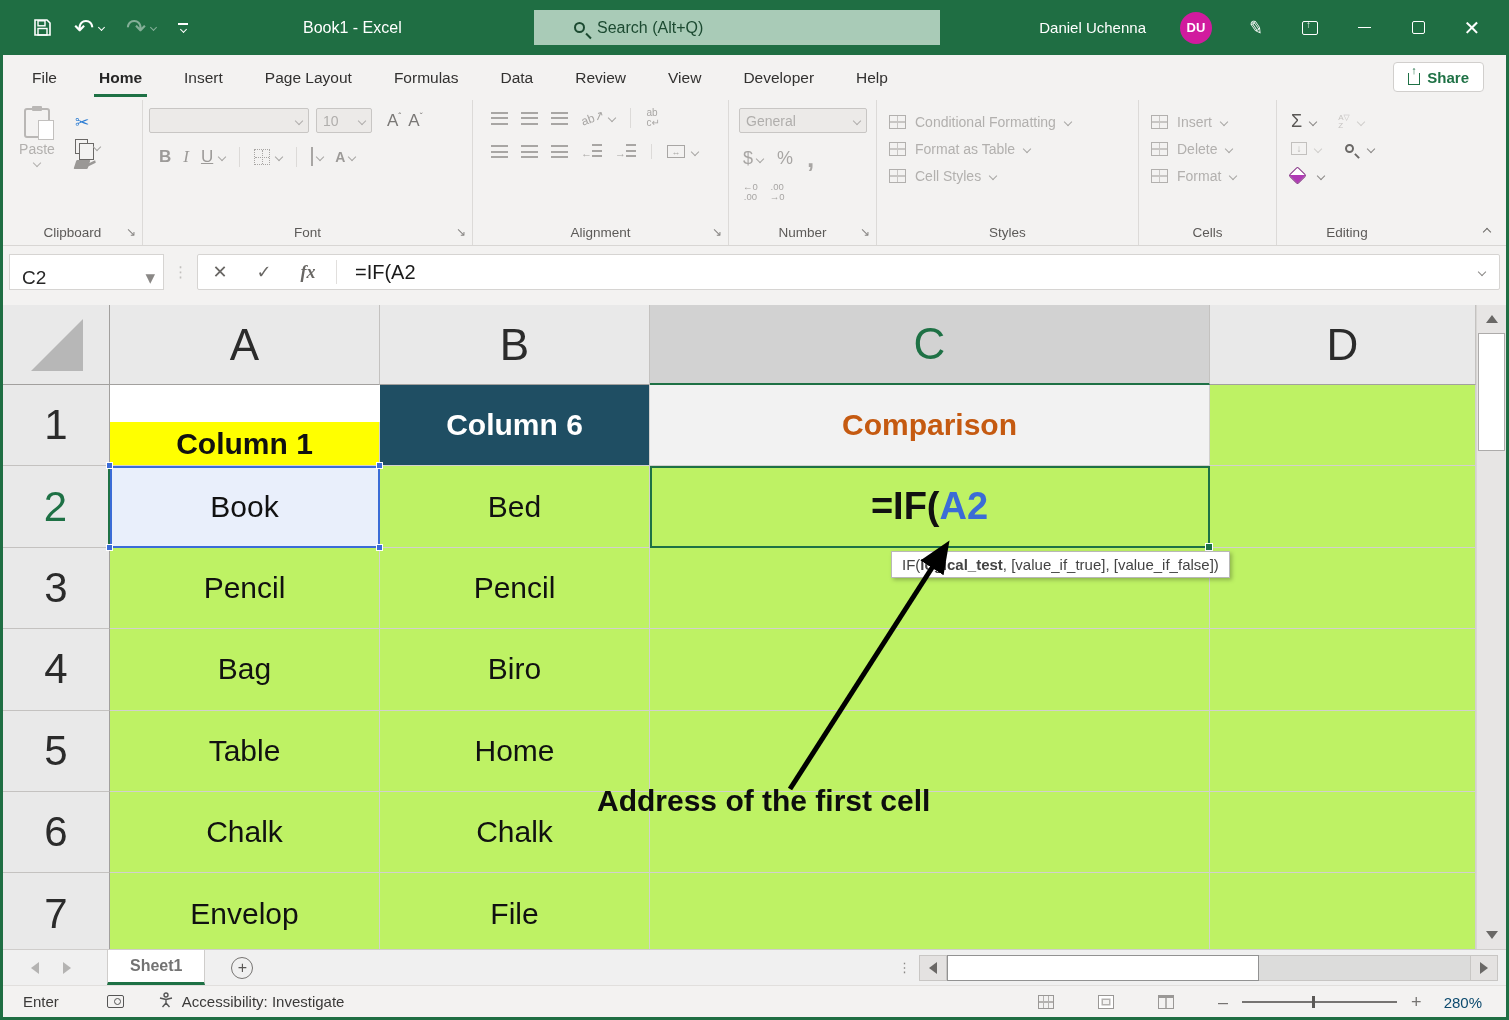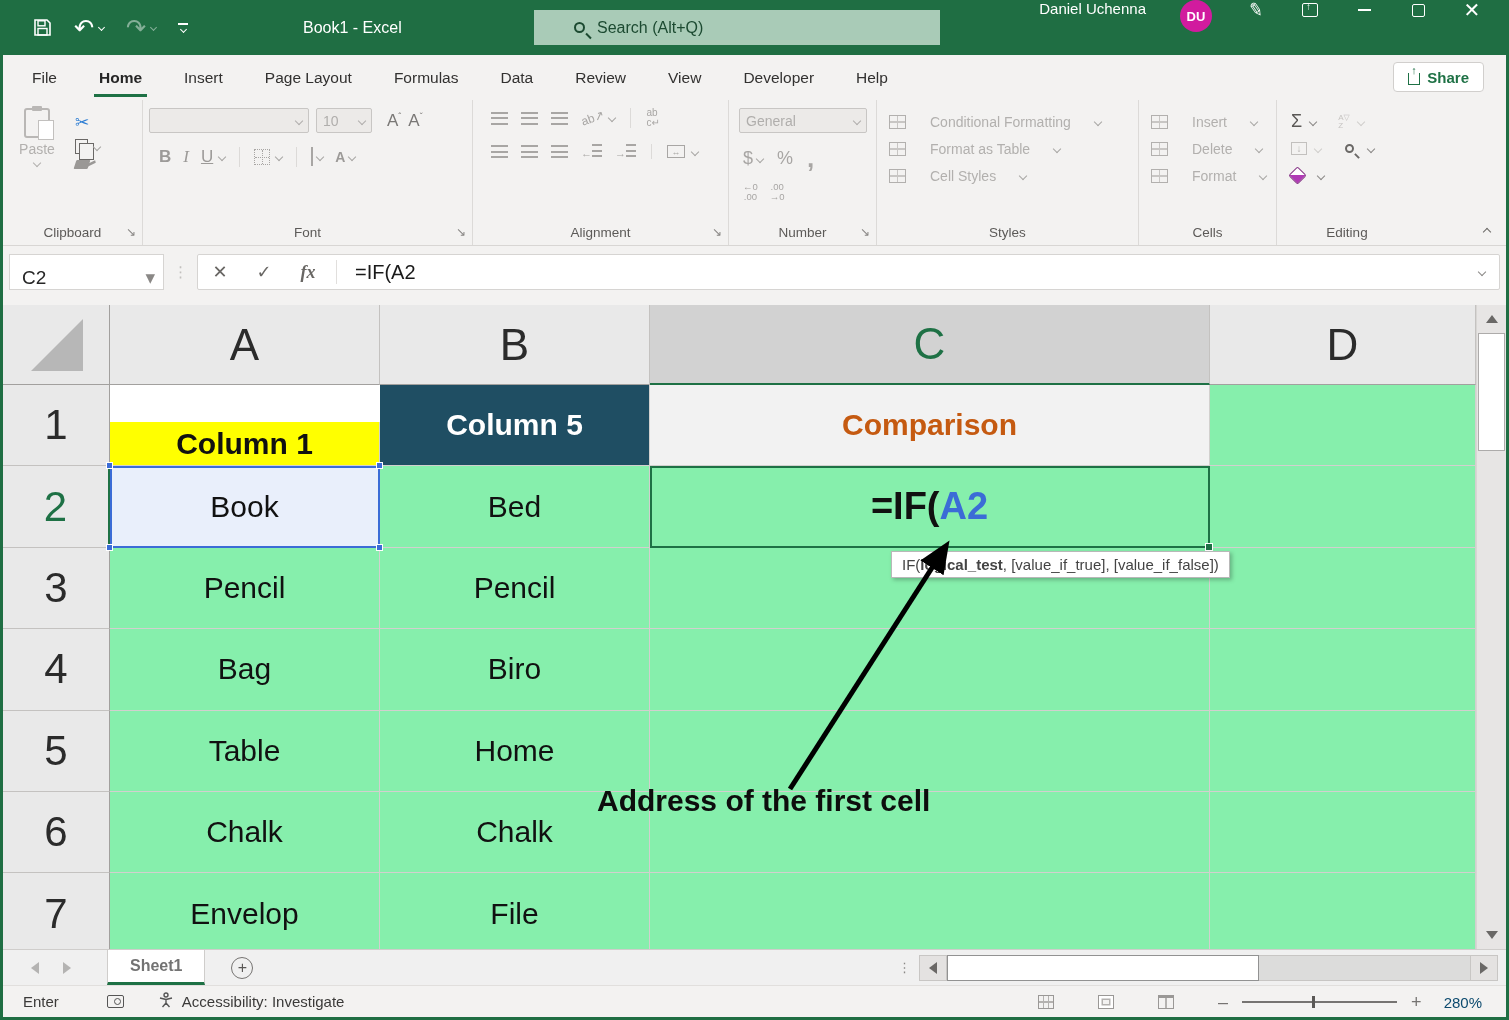--- a/index.html
+++ b/index.html
@@ -14,21 +14,21 @@
   .tb-ic { color:#fff; font-size:20px; line-height:1; display:flex; align-items:center; }
   .dim { opacity:.45; }
   .chev { display:inline-block; width:6px; height:6px; border-right:1.5px solid currentColor; border-bottom:1.5px solid currentColor; transform:rotate(45deg); }
   .chev-up { transform:rotate(-135deg); }
   .qat-chev { display:flex; flex-direction:column; align-items:center; gap:2px; }
   .qat-chev .bar { width:10px; height:1.5px; background:#fff; }
   .win-title { position:absolute; left:300px; width:230px; text-align:left; font-size:16px; color:#fff; }
   .searchbox { position:absolute; left:531px; top:10px; width:406px; height:35px; background:#a9cbb7; display:flex; align-items:center; gap:12px; padding-left:40px; font-size:16px; color:#1c4a31; cursor:text; }
   .mag { width:11px; height:11px; border:2px solid #1c4a31; border-radius:50%; position:relative; flex:0 0 auto; }
   .mag::after { content:""; position:absolute; width:7px; height:2px; background:#1c4a31; transform:rotate(45deg); left:9px; top:11px; }
-  .tb-right { position:absolute; right:0; top:0; height:55px; display:flex; align-items:flex-start; gap:34px; padding-right:24px; }
+  .tb-right { position:absolute; right:0; top:0; height:55px; display:flex; align-items:center; gap:34px; padding-right:24px; }
   .username { font-size:15px; color:#fff; }
   .avatar { width:32px; height:32px; border-radius:50%; background:#d11b9e; color:#fff; font-size:13px; font-weight:bold; display:flex; align-items:center; justify-content:center; }
   .winbtn { color:#fff; font-size:16px; display:flex; align-items:center; justify-content:center; width:20px; height:20px; }
   .maxbox { width:13px; height:13px; border:1.5px solid #fff; border-radius:2px; }
   .minbar { width:13px; height:1.5px; background:#fff; }
   .ribbonopt { width:16px; height:14px; border:1.5px solid #fff; border-radius:2px; position:relative; }
   .ribbonopt::after { content:"↑"; position:absolute; top:-3px; left:3px; font-size:10px; }
   .penicon { font-size:18px; transform:rotate(10deg); }
 
   
@@ -81,21 +81,21 @@
   .wrapic { font-size:10px; color:#a8a6a4; line-height:1; text-align:left; cursor:pointer; }
   .mergeic { width:18px; height:13px; border:1.5px solid #a8a6a4; display:flex; align-items:center; justify-content:center; font-size:9px; color:#a8a6a4; cursor:pointer; }
 
   
   .num-syms { display:flex; align-items:center; gap:14px; margin-top:10px; padding-left:8px; color:#a8a6a4; }
   .num-syms .sym { font-size:18px; cursor:pointer; }
   .decic { font-size:9.5px; line-height:1.05; color:#a8a6a4; text-align:center; cursor:pointer; }
   .dec-row { display:flex; gap:12px; margin-top:8px; padding-left:8px; }
 
   
-  .srow { display:flex; align-items:center; gap:24px; height:27px; cursor:pointer; }
+  .srow { display:flex; align-items:center; gap:9px; height:27px; cursor:pointer; }
   .tblic { width:17px; height:14px; border:1.5px solid #b2b0ae; background:linear-gradient(to right,transparent 48%,#c8c6c4 48%,#c8c6c4 52%,transparent 52%),linear-gradient(to bottom,transparent 44%,#c8c6c4 44%,#c8c6c4 56%,transparent 56%); flex:0 0 auto; }
 
   
   .ed-row { display:flex; align-items:center; gap:8px; height:27px; }
   .sigma { font-size:18px; color:#5a5856; cursor:pointer; }
   .azic { font-size:8px; line-height:1; color:#c6c4c2; cursor:pointer; }
   .fillbox { width:16px; height:13px; border:1.5px solid #c2c0be; color:#b4b2b0; font-size:10px; display:flex; align-items:center; justify-content:center; cursor:pointer; }
   .magd { width:9px; height:9px; border:2px solid #6a6866; border-radius:50%; position:relative; cursor:pointer; }
   .magd::after { content:""; position:absolute; width:6px; height:2px; background:#6a6866; transform:rotate(45deg); left:7px; top:9px; }
   .eraser { width:13px; height:13px; transform:rotate(45deg); background:linear-gradient(135deg,#fff 48%,#b03ab5 48%); border:1.5px solid #8a3a8a; border-radius:2px; cursor:pointer; }
@@ -116,21 +116,21 @@
 
   
   .sheet-area { flex:1; position:relative; background:#f3f2f1; padding-top:7px; display:flex; overflow:hidden; }
   .grid { display:grid; grid-template-columns:107px 270px 270px 560px 1fr; grid-template-rows:80px repeat(7, 81.4px); flex:1; background:#fff; }
   .ch { background:#e9e9e9; border-right:1px solid #c4c2c0; border-bottom:1px solid #a2a09e; display:flex; align-items:center; justify-content:center; font-size:44px; color:#2b2b2b; cursor:pointer; }
   .ch.sel { background:#d2d2d2; color:#1e7145; border-bottom:2px solid #1e7145; }
   .corner { background:#e9e9e9; border-right:1px solid #a2a09e; border-bottom:1px solid #a2a09e; position:relative; cursor:pointer; }
   .corner .tri { position:absolute; left:28px; top:14px; width:0; height:0; border-bottom:52px solid #b7b7b7; border-left:52px solid transparent; }
   .rh { background:#e9e9e9; border-right:1px solid #a2a09e; border-bottom:1px solid #c4c2c0; display:flex; align-items:center; justify-content:center; font-size:42px; color:#2b2b2b; cursor:pointer; }
   .rh.sel { color:#1e7145; border-right:2px solid #1e7145; }
-  .c { background:#86efac; border-right:1px solid #d2d0ce; border-bottom:1px solid #d2d0ce; display:flex; align-items:center; justify-content:center; font-size:30px; color:#111; cursor:cell; }
+  .c { background:#bef264; border-right:1px solid #d2d0ce; border-bottom:1px solid #d2d0ce; display:flex; align-items:center; justify-content:center; font-size:30px; color:#111; cursor:cell; }
   .c.hdr1 { background:#ffff00; font-weight:bold;margin-top:37px; }
   .c.hdr2 { background:#1f4e63; color:#fff; font-weight:bold; }
   .c.hdr3 { background:#f2f2f2; color:#c55a11; font-weight:bold; }
   .c.refcell { background:#e9effb; outline:2px solid #3b6cd6; outline-offset:-2px; position:relative; }
   .handle { position:absolute; width:7px; height:7px; background:#3b6cd6; border:1px solid #fff; z-index:5; }
   .h-tl { left:-4px; top:-4px; } .h-tr { right:-4px; top:-4px; } .h-bl { left:-4px; bottom:-4px; } .h-br { right:-4px; bottom:-4px; }
   .c.active { outline:2.5px solid #1e7145; outline-offset:-2px; position:relative; font-weight:bold; font-size:38px; }
   .c.active .fillhandle { position:absolute; right:-4px; bottom:-4px; width:8px; height:8px; background:#1e7145; border:1px solid #fff; z-index:5; }
   .ref-blue { color:#3b6cd6; }
 
@@ -426,21 +426,21 @@
       <div class="corner">
           <span class="tri"></span>
         </div>
       <div class="ch">A</div>
       <div class="ch">B</div>
       <div class="ch sel">C</div>
       <div class="ch">D</div>
 
       <div class="rh">1</div>
       <div class="c hdr1">Column 1</div>
-      <div class="c hdr2">Column 5</div>
+      <div class="c hdr2">Column 6</div>
       <div class="c hdr3">Comparison</div>
       <div class="c"></div>
 
       <div class="rh sel">2</div>
       <div class="c refcell">
         <span>Book</span>
         <span class="handle h-tl"></span>
         <span class="handle h-tr"></span>
         <span class="handle h-bl"></span>
         <span class="handle h-br"></span>

